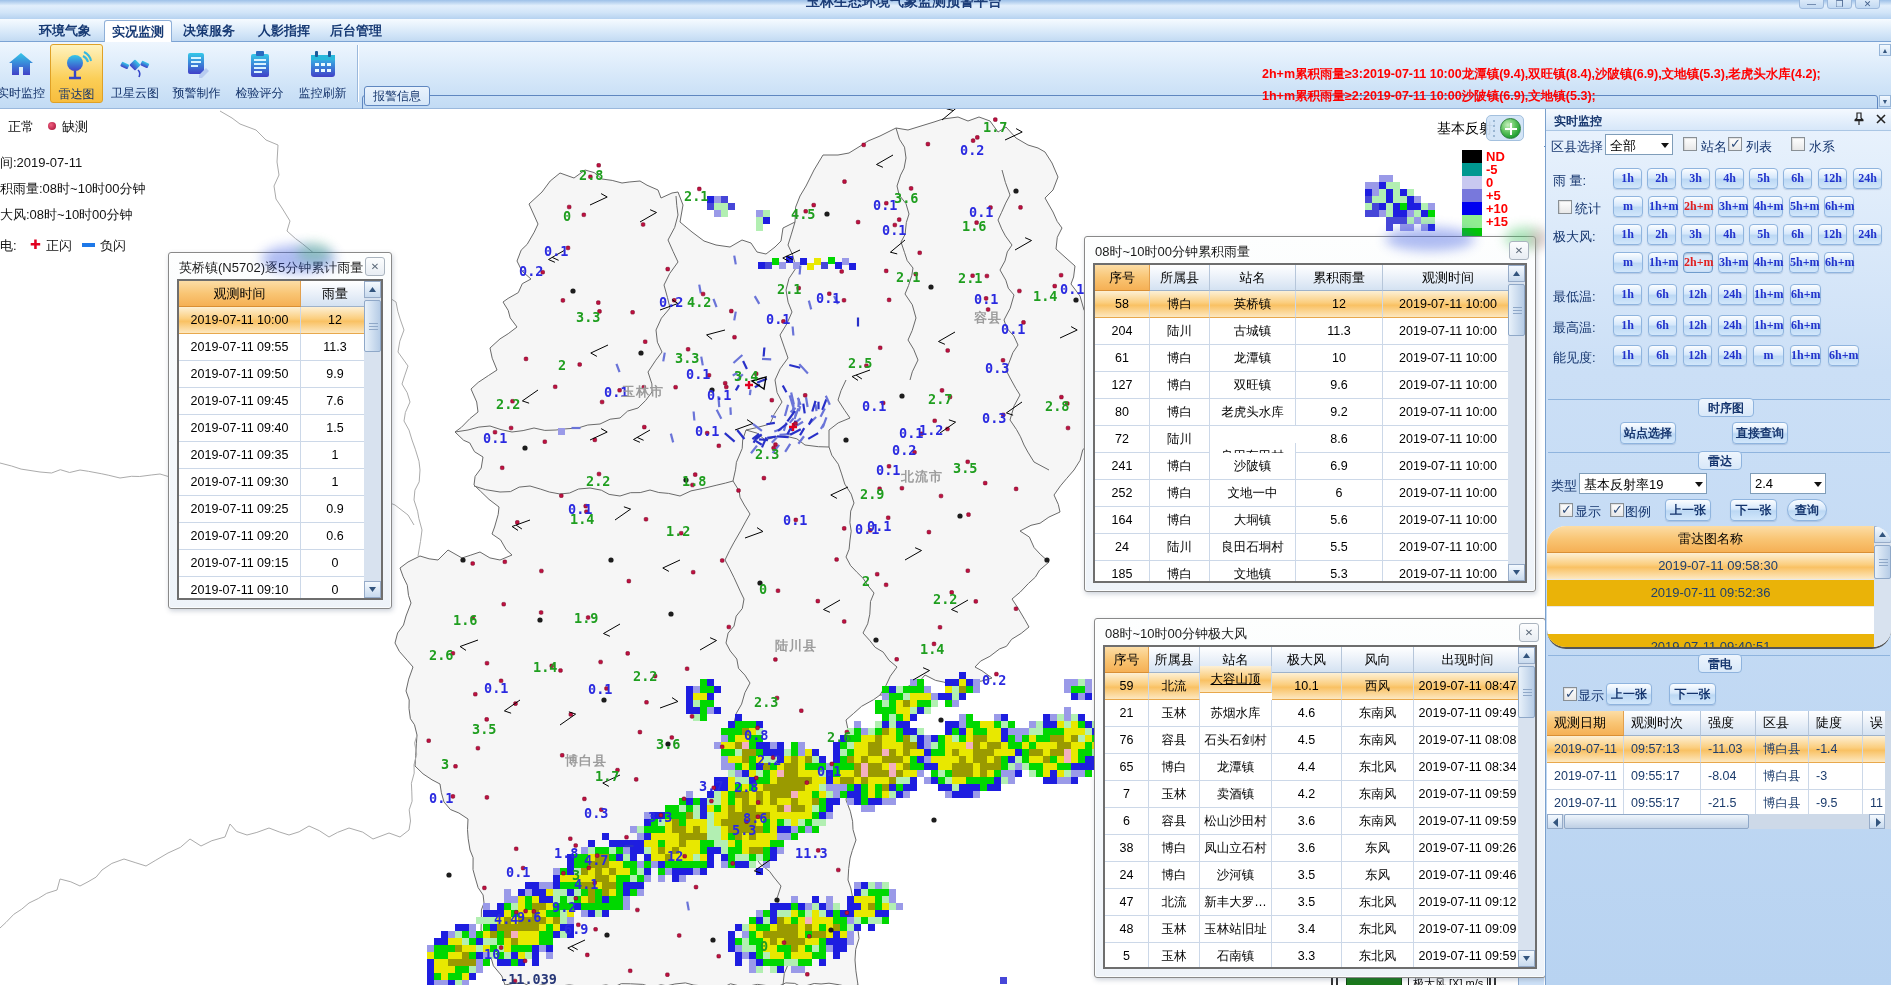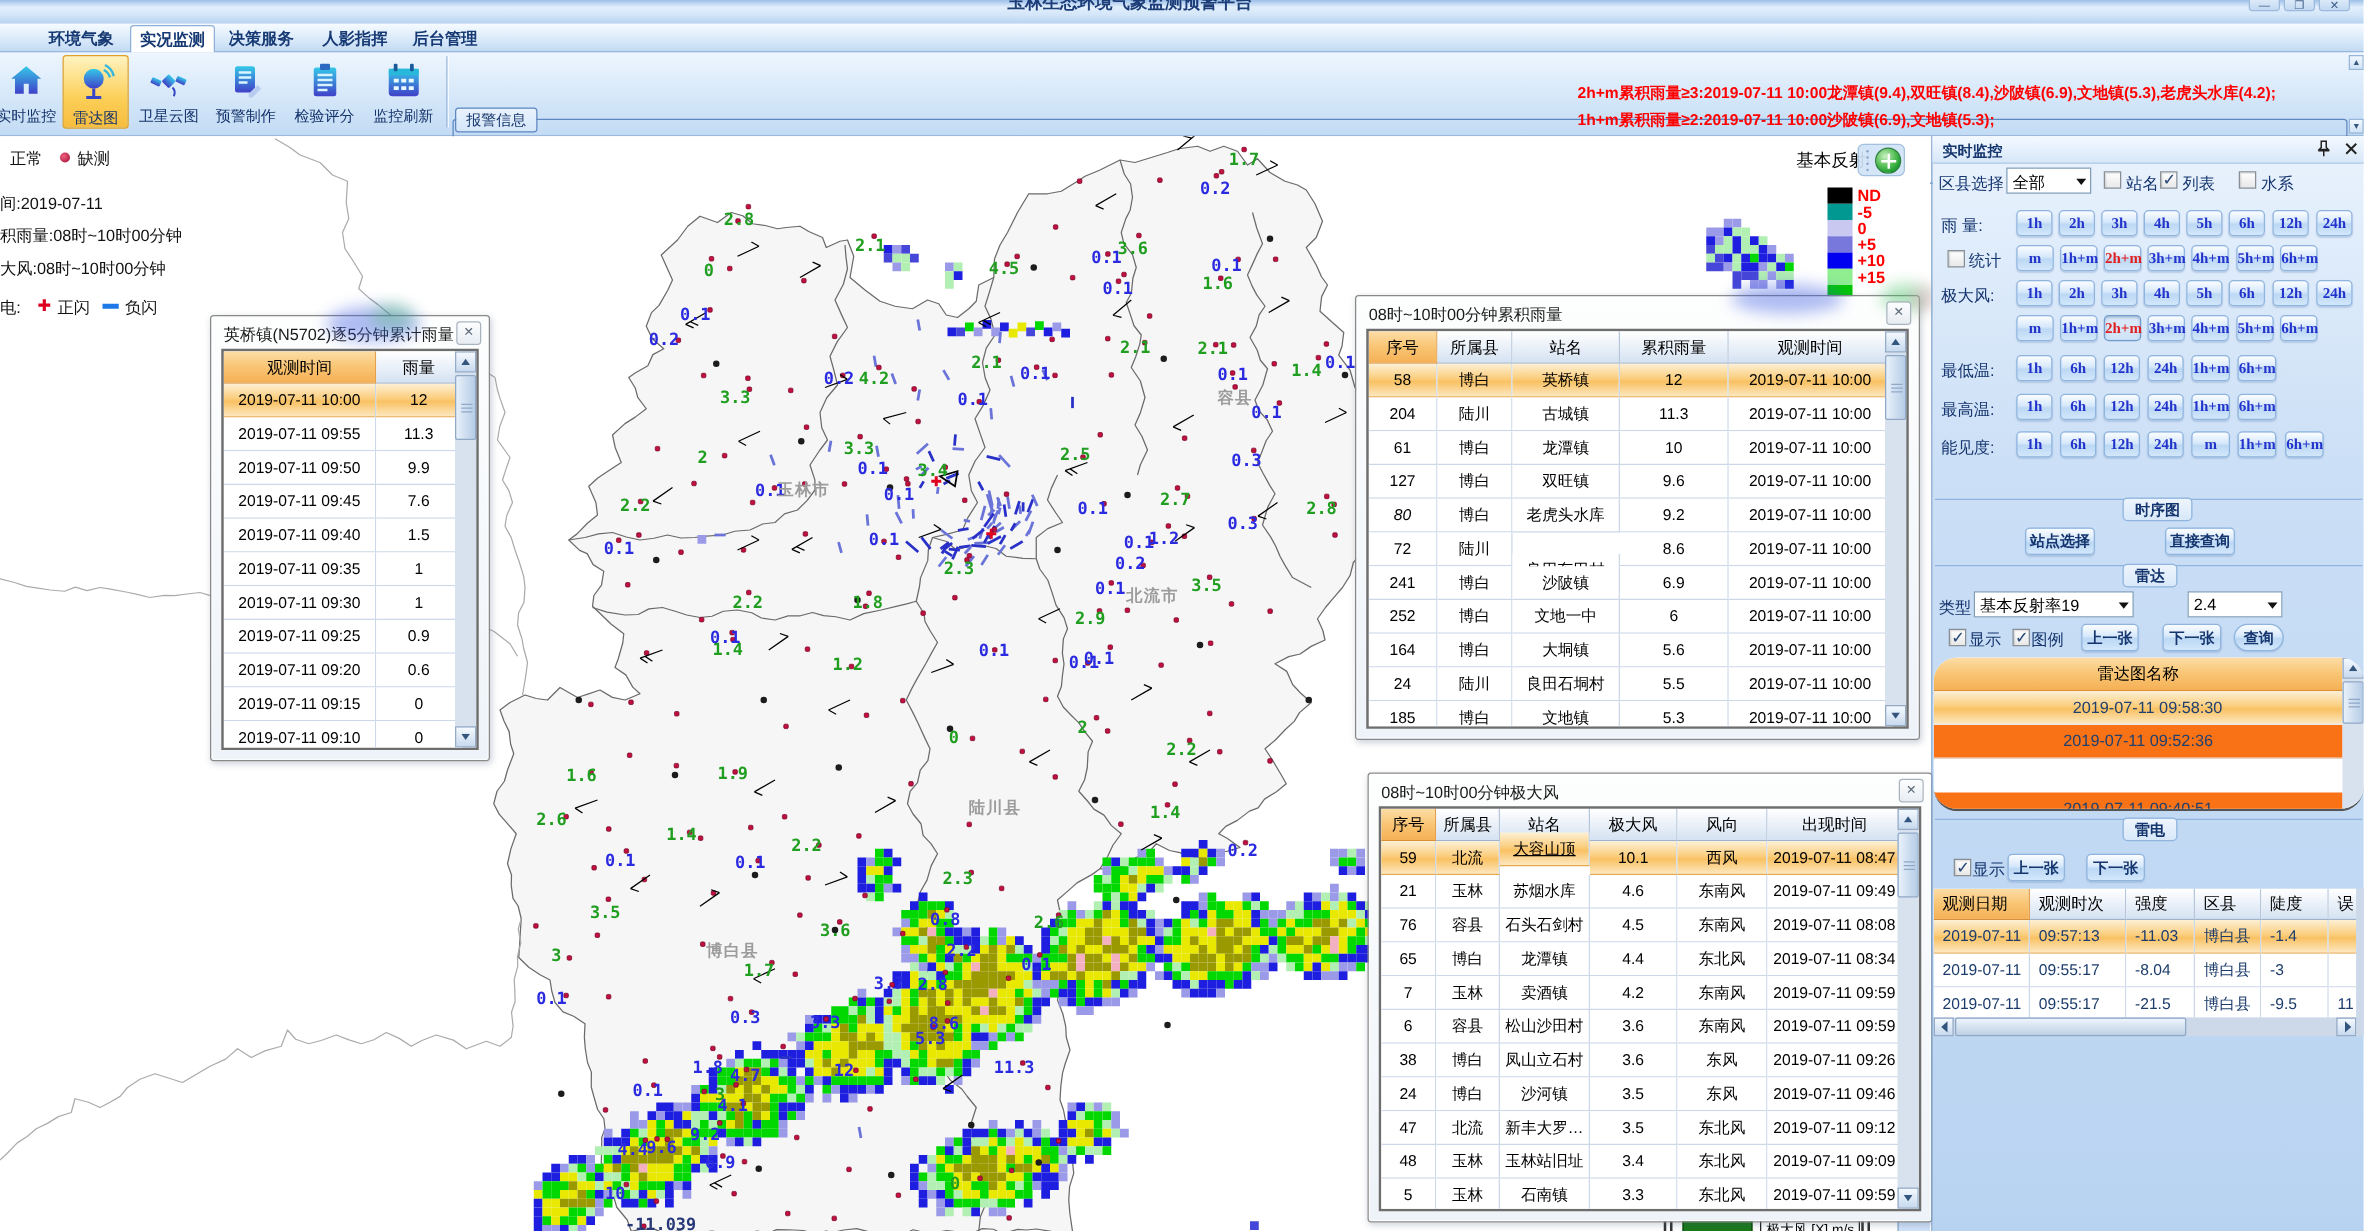--- a/index.html
+++ b/index.html
@@ -105,21 +105,21 @@
 .secline{position:absolute;left:2px;right:2px;height:1px;background:#8fb4de;}
 .sectab{position:absolute;height:19px;padding:0 9px;line-height:18px;font-size:12px;color:#15356e;
  font-weight:bold;background:linear-gradient(#eef5fd,#d8e8f9);border:1px solid #8fb4de;
  border-radius:4px;}
 #radarlist{position:absolute;left:1px;width:344px;background:#fff;overflow:hidden;
  border-bottom:2px solid #555;}
 #radarlist .hdr{position:absolute;left:0;top:0;right:17px;height:27px;line-height:26px;text-align:center;
  font-size:13px;color:#000;background:linear-gradient(#fcdda6,#f9c574 50%,#f5b055);
  border-bottom:1px solid #d98f35;}
 #radarlist .row{position:absolute;left:0;right:17px;height:27px;line-height:26px;text-align:center;
- font-size:13px;color:#20406e;background:#f97316;border-bottom:1px solid #e8e8e8;}
+ font-size:13px;color:#20406e;background:#eab308;border-bottom:1px solid #e8e8e8;}
 #radarlist .row.sel{background:linear-gradient(#fdf0d5,#fbce7e 45%,#f9c163 55%,#fde8c0);padding-left:15px;}
 #lttable{position:absolute;left:1px;width:338px;background:#fff;overflow:hidden;}
 #lttable .gh{height:25px;line-height:24px;text-align:left;padding-left:7px;}
 #lttable .gr{text-align:left;padding-left:7px;color:#1c3c6c;}
 .hsb{position:absolute;height:15px;background:#cdd9e8;}
 .hsbarr{position:absolute;top:0;width:16px;height:15px;background:linear-gradient(#f4f9fe,#c8daee);
  border:1px solid #96abc8;}
 .hsbthumb{position:absolute;top:0;height:15px;background:linear-gradient(#eef5fc,#becfe4);
  border:1px solid #8fa8c8;border-radius:2px;}
 .pin-ic,.x-ic{position:absolute;top:3px;width:14px;height:14px;color:#222;}
@@ -2247,21 +2247,21 @@
       <div class="gr" style="left: 0px; top: 80px; width: 55px;">61</div>
       <div class="gr" style="left: 55px; top: 80px; width: 60px;">博白</div>
       <div class="gr" style="left: 115px; top: 80px; width: 86px;">龙潭镇</div>
       <div class="gr" style="left: 201px; top: 80px; width: 87px;">10</div>
       <div class="gr" style="left: 288px; top: 80px; width: 131px;">2019-07-11 10:00</div>
       <div class="gr" style="left: 0px; top: 107px; width: 55px;">127</div>
       <div class="gr" style="left: 55px; top: 107px; width: 60px;">博白</div>
       <div class="gr" style="left: 115px; top: 107px; width: 86px;">双旺镇</div>
       <div class="gr" style="left: 201px; top: 107px; width: 87px;">9.6</div>
       <div class="gr" style="left: 288px; top: 107px; width: 131px;">2019-07-11 10:00</div>
-      <div class="gr" style="left: 0px; top: 134px; width: 55px; font-style: italic;">80</div>
+      <div class="gr" style="left: 0px; top: 134px; width: 55px;">80</div>
       <div class="gr" style="left: 55px; top: 134px; width: 60px;">博白</div>
       <div class="gr" style="left: 115px; top: 134px; width: 86px;">老虎头水库</div>
       <div class="gr" style="left: 201px; top: 134px; width: 87px;">9.2</div>
       <div class="gr" style="left: 288px; top: 134px; width: 131px;">2019-07-11 10:00</div>
       <div class="gr" style="left: 0px; top: 161px; width: 55px;">72</div>
       <div class="gr" style="left: 55px; top: 161px; width: 60px;">陆川</div>
       <div class="gr" style="left: 115px; top: 178px; width: 86px;">良田车田村</div>
       <div class="gr" style="left: 201px; top: 161px; width: 87px;">8.6</div>
       <div class="gr" style="left: 288px; top: 161px; width: 131px;">2019-07-11 10:00</div>
       <div class="gr" style="left: 0px; top: 188px; width: 55px;">241</div>

